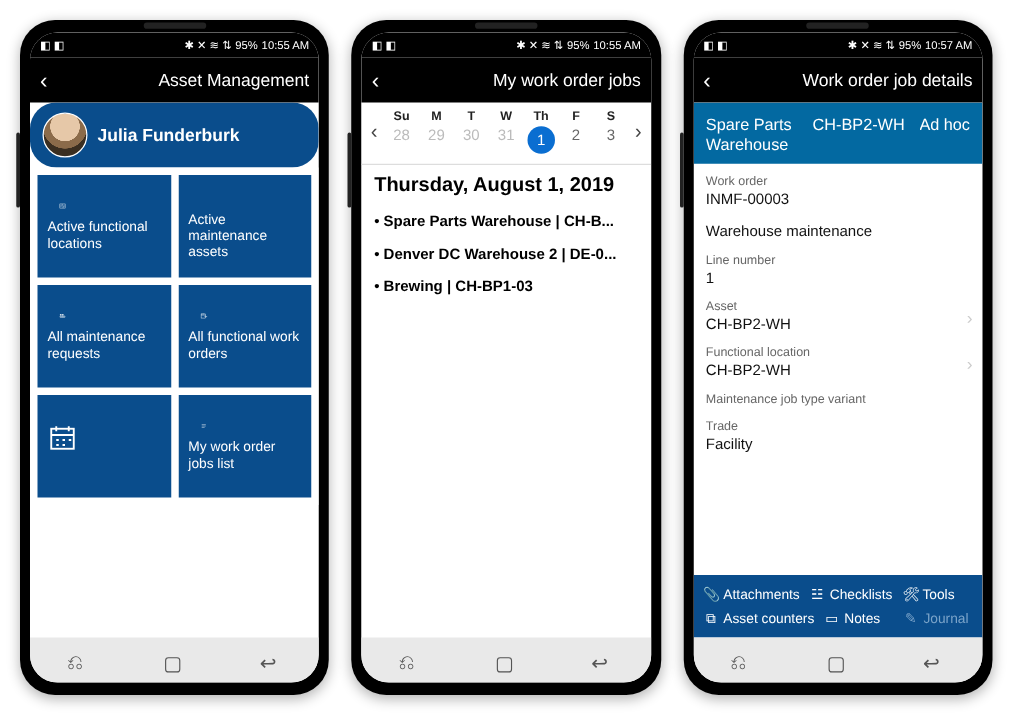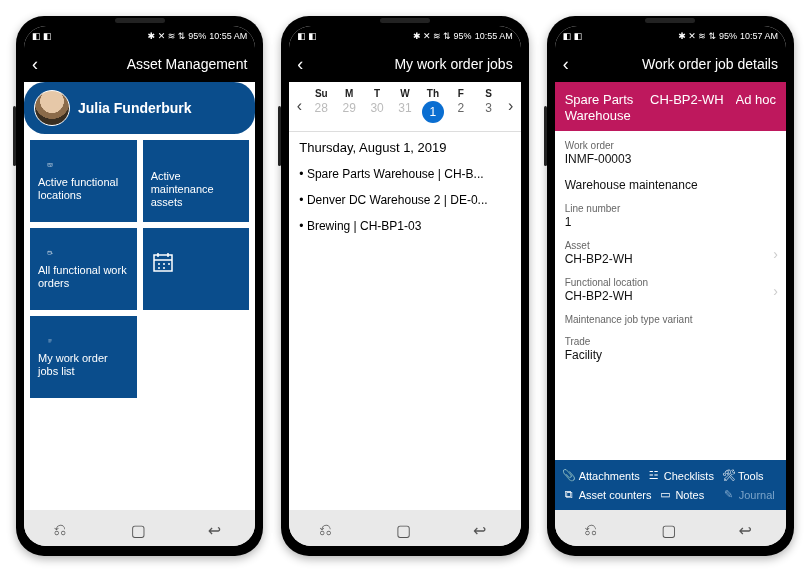--- a/index.html
+++ b/index.html
@@ -139,28 +139,28 @@
   .cal-days .dow { font-size: 10px; font-weight: 600; color: #222; padding-bottom: 2px; }
   .cal-days .dnum { font-size: 12px; color: #666; padding: 4px 0; cursor: pointer; }
   .cal-days .dnum.mute { color: #bbb; }
   .cal-days .dnum.sel {
     background: #0a6ed1; color: #fff;
     width: 22px; height: 22px; border-radius: 50%;
     display: inline-flex; align-items: center; justify-content: center;
     margin: 0 auto;
   }
   .cal-divider { border-top: 1px solid #ddd; margin: 4px 0 6px 0; }
-  .cal-date-label { font-weight: 400; font-size: 13px; padding: 2px 10px 6px 10px; }
-  .event-list { padding: 0 10px; font-size: 12px; }
+  .cal-date-label { font-weight: 700; font-size: 16px; padding: 2px 10px 6px 10px; }
+  .event-list { padding: 0 10px; font-size: 12px; font-weight: bold; }
   .event-item { padding: 6px 0; cursor: pointer; }
   .event-item::before { content: "• "; }
 
   
   .detail-top {
-    background: #be185d; color: #fff;
+    background: #0369a1; color: #fff;
     padding: 10px 10px 8px 10px;
     font-size: 13px;
     display: flex;
     justify-content: flex-end;
   }
   .detail-top .col { flex: 1; overflow: hidden; white-space: nowrap; }
   .detail-top .col.c2 { flex: 1; text-align: left; }
   .detail-top .col.c3 { flex: 0 0 auto; text-align: right; }
   .fields { padding: 4px 0; font-size: 11px; flex: 1; overflow: hidden; }
   .field { padding: 5px 10px 6px 10px; position: relative; }
@@ -212,20 +212,31 @@
               <path d="M3 12h8V5M14 12h7M14 12v7"></path>
             </svg>
           <span>Active functional locations</span>
         </div>
         <div class="tile">
           <svg class="tile-icon" viewBox="0 0 24 24">
               <path d="M12 3l9 5v8l-9 5-9-5V8z"></path>
               <path d="M3 8l9 5 9-5M12 13v8"></path>
             </svg>
           <span>Active maintenance assets</span>
+        </div>
+        <div class="tile">
+          <svg class="tile-icon" viewBox="0 0 24 24">
+              <rect x="4" y="6" width="5" height="4"></rect>
+              <rect x="11" y="6" width="5" height="4"></rect>
+              <rect x="3" y="12" width="18" height="5" rx="2.5"></rect>
+              <circle cx="7" cy="14.5" r="1"></circle>
+              <circle cx="12" cy="14.5" r="1"></circle>
+              <circle cx="17" cy="14.5" r="1"></circle>
+            </svg>
+          <span>All maintenance requests</span>
         </div>
         <div class="tile">
           <svg class="tile-icon" viewBox="0 0 24 24">
               <rect x="3" y="5" width="14" height="14"></rect>
               <path d="M3 9h14M6 3v4M12 3v4"></path>
               <path d="M14 14h8M19 11l3 3-3 3"></path>
             </svg>
           <span>All functional work orders</span>
         </div>
         <div class="tile">

